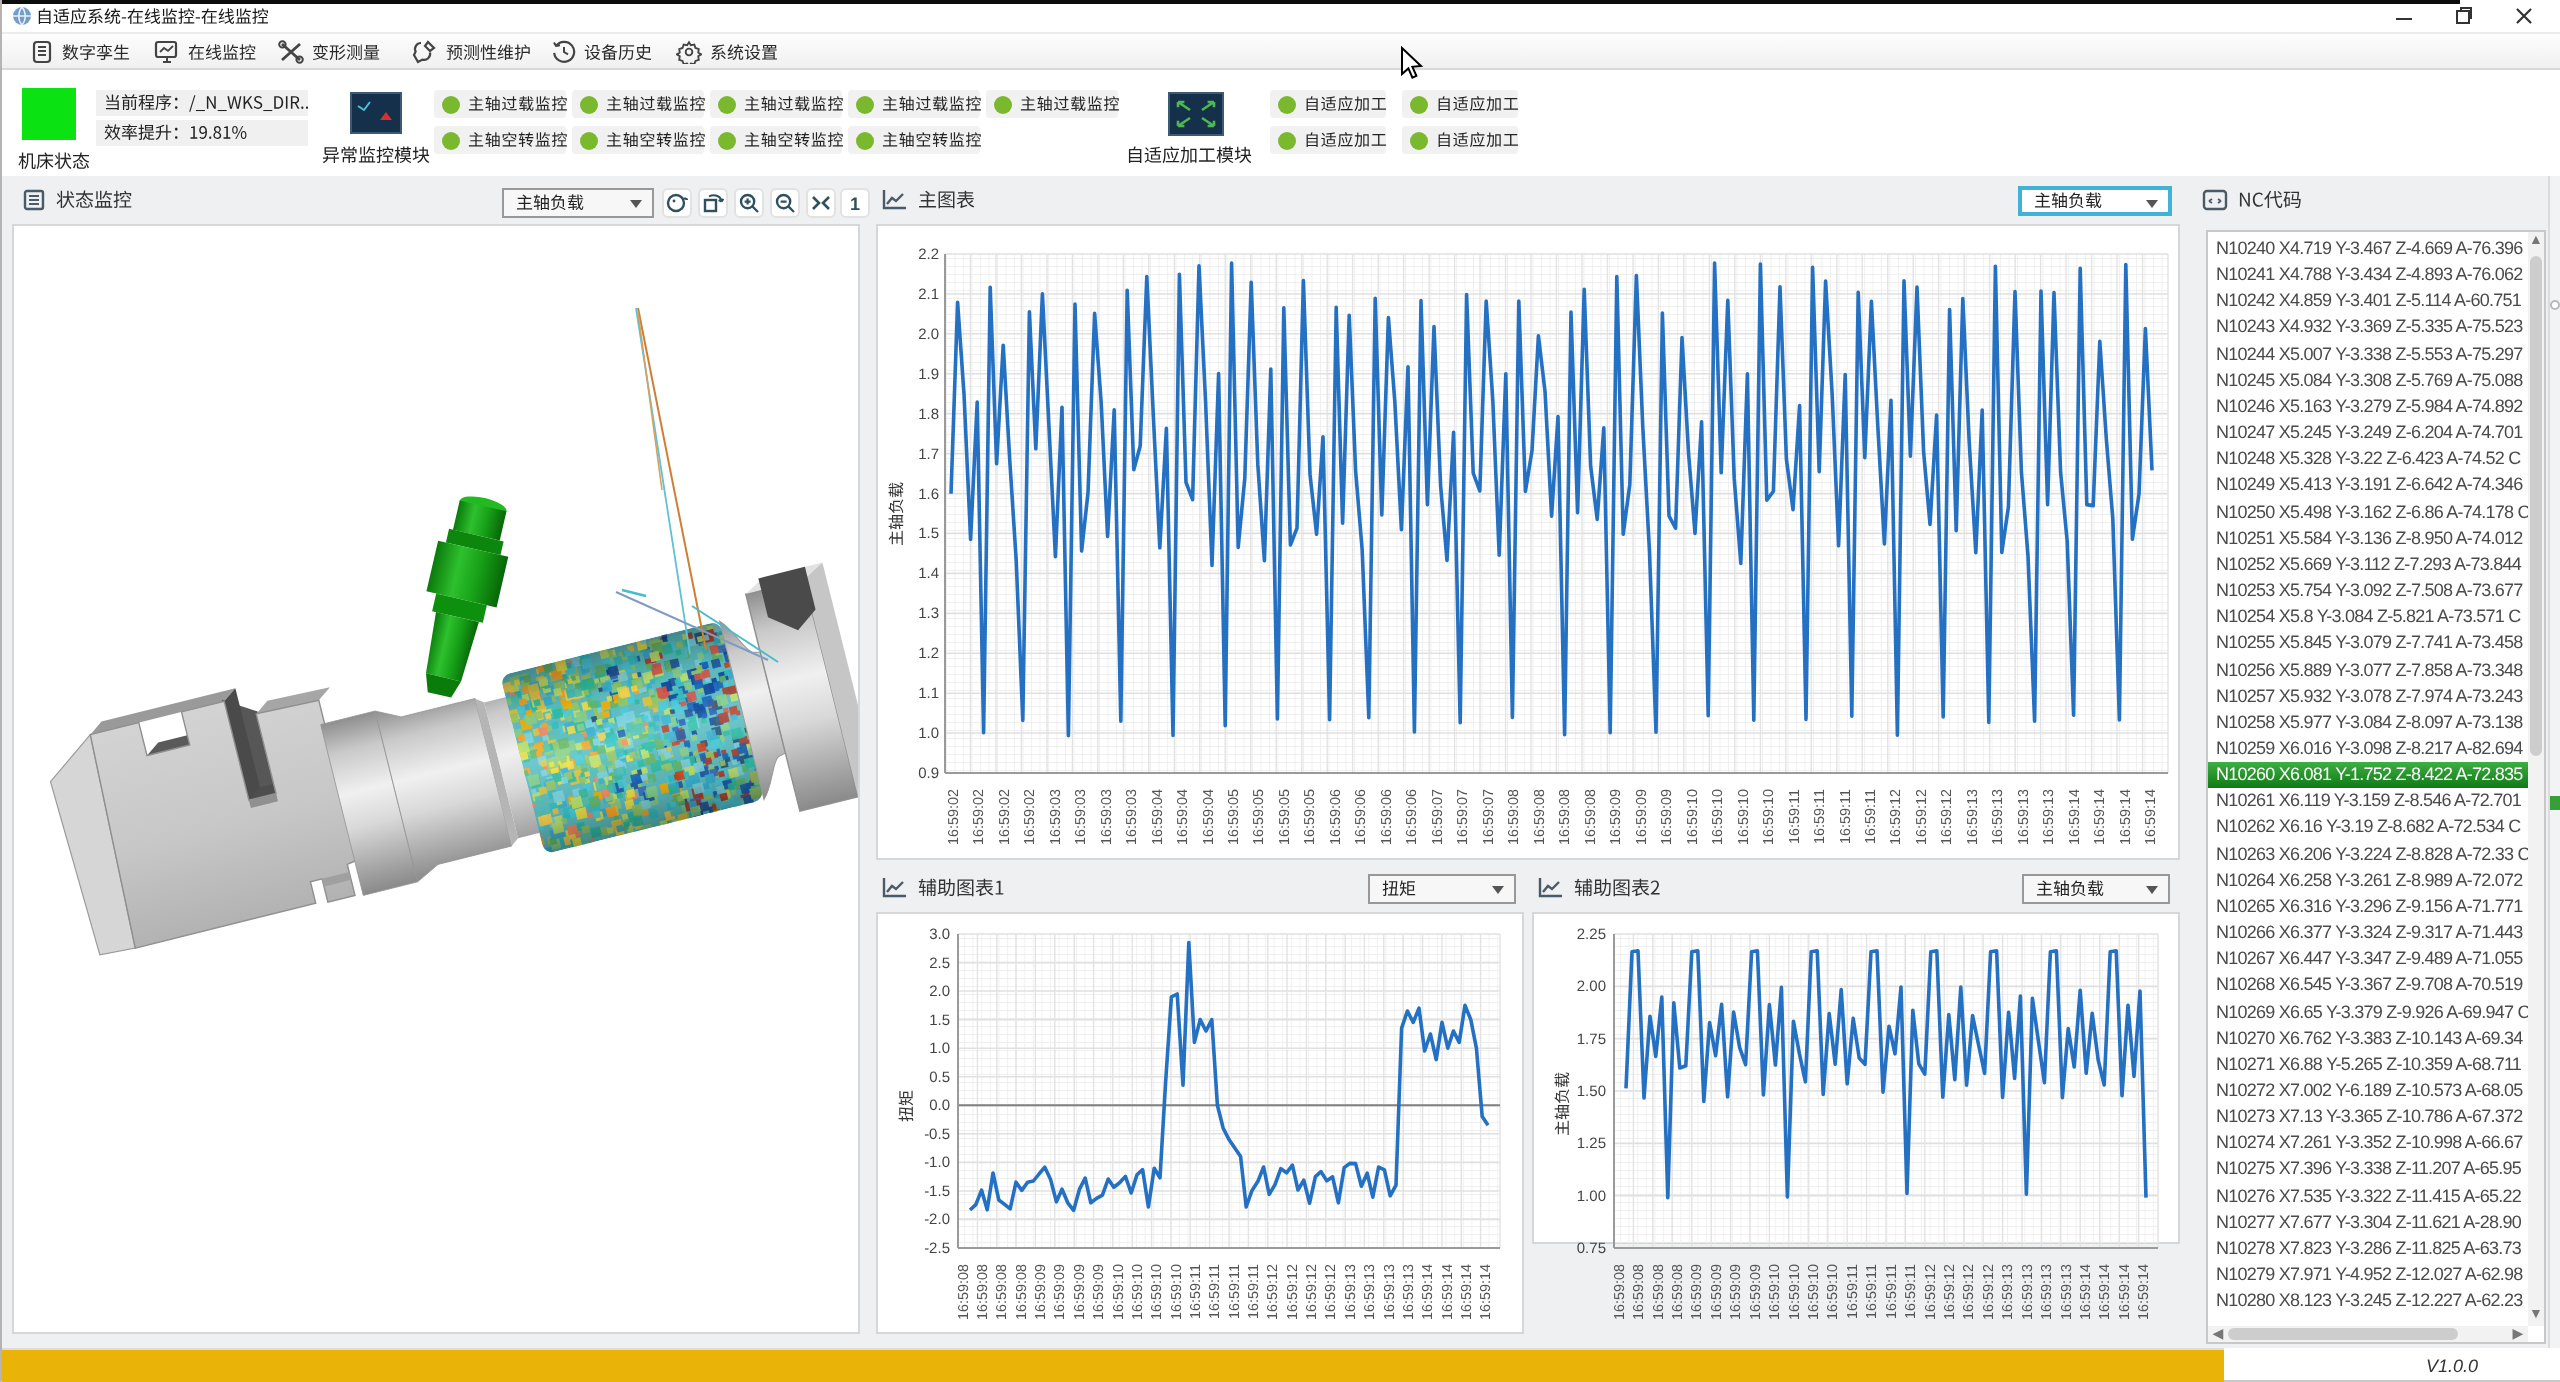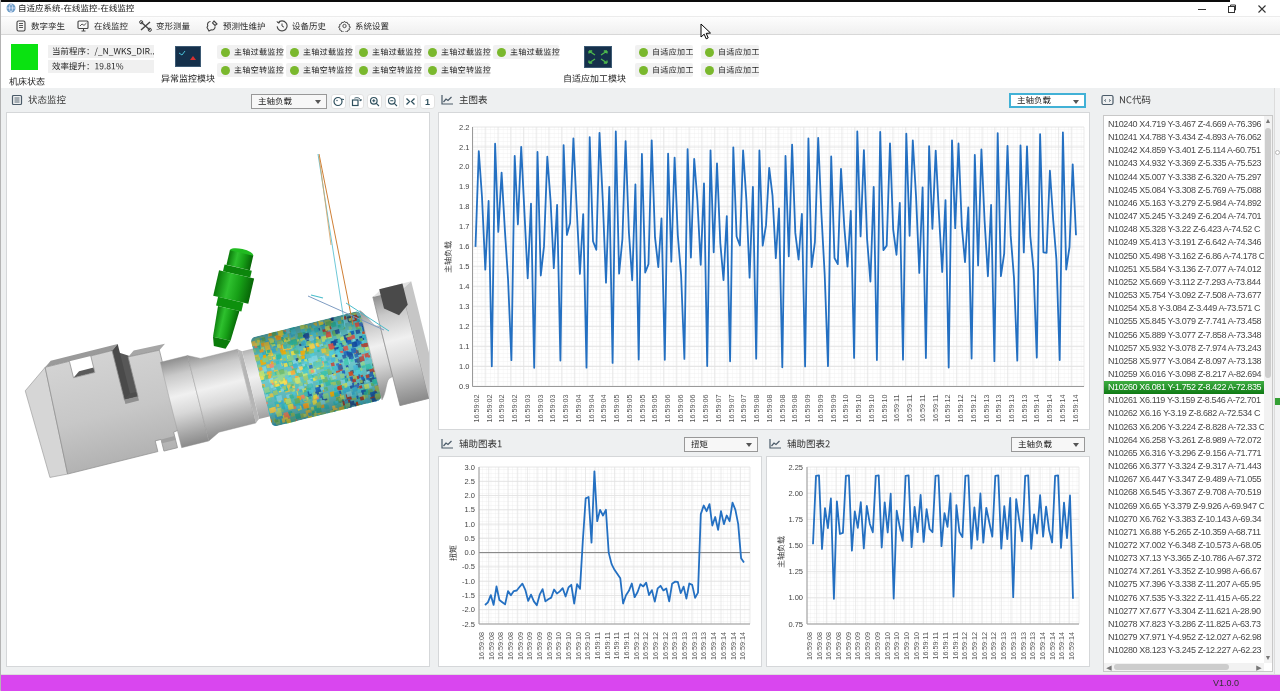--- a/index.html
+++ b/index.html
@@ -25,21 +25,21 @@
 .dd .ar{position:absolute;right:5px;top:5px;width:0;height:0;border-left:3.2px solid transparent;border-right:3.2px solid transparent;border-top:4px solid #555;}
 .ddf{border:2px solid #41b1d6;background:#fff;}
 .tbn{position:absolute;top:0;width:15px;height:15px;background:#fff;border:1px solid #e2e2e2;border-radius:3px;display:flex;align-items:center;justify-content:center;}
 #ncpanel{left:1102px;top:115px;width:170px;height:557px;background:#fff;border:1px solid #c8c8c8;overflow:hidden;}
 #nclines{position:absolute;left:0;top:2px;width:160px;}
 #nclines div{height:13.17px;line-height:13.17px;font-size:9px;color:#4a4a4a;padding-left:4px;white-space:nowrap;overflow:hidden;letter-spacing:-0.38px;}
 #nclines div.sel{background:linear-gradient(#3fae43,#0f7a14);color:#fff;}
 .sb{position:absolute;background:#f2f2f2;}
 .sbthumb{position:absolute;background:#cdcdcd;border-radius:4px;}
 .sbarrow{position:absolute;font-size:7px;color:#777;line-height:8px;width:8px;text-align:center;}
-#botbar{left:0;top:674px;width:1280px;height:17px;background:#d946ef;border-top:1px solid #dcdcdc;}
+#botbar{left:0;top:674px;width:1111px;height:17px;background:#eab308;border-top:1px solid #dcdcdc;font-style:italic;}
 #ver{left:1212px;top:3px;font-size:9px;color:#333;}
 .wbtn{position:absolute;top:0;width:30px;height:16px;color:#333;text-align:center;}
 </style></head>
 <body>
 <svg width="0" height="0" style="position:absolute">
     <defs>
       <path id="g4e3b" d="M374 795C435 750 505 686 545 640H103V567H459V347H149V274H459V27H56V-46H948V27H540V274H856V347H540V567H897V640H572L620 675C580 722 499 790 435 836Z"></path>
       <path id="g8f74" d="M531 277H663V44H531ZM531 344V559H663V344ZM860 277V44H732V277ZM860 344H732V559H860ZM660 839V627H463V-80H531V-24H860V-74H930V627H735V839ZM84 332C93 340 123 346 158 346H255V203L44 167L60 94L255 132V-75H322V146L427 167L423 233L322 215V346H418V414H322V569H255V414H151C180 484 209 567 233 654H417V724H251C259 758 267 792 273 825L200 840C195 802 187 762 179 724H52V654H162C141 572 119 504 109 479C92 435 78 403 61 398C69 380 81 346 84 332Z"></path>
       <path id="g8fc7" d="M79 774C135 722 199 649 227 602L290 646C259 693 193 763 137 813ZM381 477C432 415 493 327 521 275L584 313C555 365 492 449 441 510ZM262 465H50V395H188V133C143 117 91 72 37 14L89 -57C140 12 189 71 222 71C245 71 277 37 319 11C389 -33 473 -43 597 -43C693 -43 870 -38 941 -34C942 -11 955 27 964 47C867 37 716 28 599 28C487 28 402 36 336 76C302 96 281 116 262 128ZM720 837V660H332V589H720V192C720 174 713 169 693 168C673 167 603 167 530 170C541 148 553 115 557 93C651 93 712 94 747 107C783 119 796 141 796 192V589H935V660H796V837Z"></path>
       <path id="g8f7d" d="M736 784C782 745 835 690 858 653L915 693C890 730 836 783 790 819ZM839 501C813 406 776 314 729 231C710 319 697 428 689 553H951V614H686C683 685 682 760 683 839H609C609 762 611 686 614 614H368V700H545V760H368V841H296V760H105V700H296V614H54V553H617C627 394 646 253 676 145C627 75 571 15 507 -31C525 -44 547 -66 560 -82C613 -41 661 9 704 64C741 -22 791 -72 856 -72C926 -72 951 -26 963 124C945 131 919 146 904 163C898 46 888 1 863 1C820 1 783 50 755 136C820 239 870 357 906 481ZM65 92 73 22 333 49V-76H403V56L585 75V137L403 120V214H562V279H403V360H333V279H194C216 312 237 350 258 391H583V453H288C300 479 311 505 321 531L247 551C237 518 224 484 211 453H69V391H183C166 357 152 331 144 319C128 292 113 272 98 269C107 250 117 215 121 200C130 208 160 214 202 214H333V114Z"></path>
@@ -1892,21 +1892,21 @@
           <text x="238.4" y="175.0" font-size="7.2" fill="#555" text-anchor="end" transform="rotate(-90 238.4 175.0)">16:59:13</text>
           <text x="248.1" y="175.0" font-size="7.2" fill="#555" text-anchor="end" transform="rotate(-90 248.1 175.0)">16:59:13</text>
           <text x="257.8" y="175.0" font-size="7.2" fill="#555" text-anchor="end" transform="rotate(-90 257.8 175.0)">16:59:13</text>
           <text x="267.4" y="175.0" font-size="7.2" fill="#555" text-anchor="end" transform="rotate(-90 267.4 175.0)">16:59:13</text>
           <text x="277.1" y="175.0" font-size="7.2" fill="#555" text-anchor="end" transform="rotate(-90 277.1 175.0)">16:59:14</text>
           <text x="286.8" y="175.0" font-size="7.2" fill="#555" text-anchor="end" transform="rotate(-90 286.8 175.0)">16:59:14</text>
           <text x="296.5" y="175.0" font-size="7.2" fill="#555" text-anchor="end" transform="rotate(-90 296.5 175.0)">16:59:14</text>
           <text x="306.2" y="175.0" font-size="7.2" fill="#555" text-anchor="end" transform="rotate(-90 306.2 175.0)">16:59:14</text>
           <polyline fill="none" stroke="#2470c2" stroke-width="1.8" stroke-linejoin="round" points="46.0,148.0 48.9,145.3 51.8,138.1 54.6,147.9 57.5,129.5 60.4,143.0 63.3,145.2 66.1,147.4 69.0,134.1 71.9,138.2 74.8,134.1 77.7,133.5 80.5,130.0 83.4,126.6 86.3,132.8 89.2,143.9 92.0,137.6 94.9,144.4 97.8,148.2 100.7,137.7 103.6,132.1 106.4,144.4 109.3,142.2 112.2,140.6 115.1,132.5 117.9,136.6 120.8,134.4 123.7,131.2 126.6,139.5 129.5,130.4 132.3,127.8 135.2,146.5 138.1,127.1 141.0,131.9 143.8,84.2 146.7,41.4 149.6,40.0 152.5,85.6 155.4,14.3 158.2,64.2 161.1,52.8 164.0,58.5 166.9,52.8 169.7,95.6 172.6,107.1 175.5,112.8 178.4,117.0 181.3,121.3 184.1,146.5 187.0,138.2 189.9,133.8 192.8,126.5 195.6,140.2 198.5,135.3 201.4,127.3 204.3,129.4 207.2,125.6 210.0,138.0 212.9,133.1 215.8,144.6 218.7,131.3 221.5,128.8 224.4,133.4 227.3,131.4 230.2,144.4 233.1,126.8 235.9,124.7 238.8,124.8 241.7,136.1 244.6,129.6 247.4,141.6 250.3,126.5 253.2,127.9 256.1,140.9 259.0,135.6 261.8,57.1 264.7,48.5 267.6,54.2 270.5,47.1 273.3,68.5 276.2,60.0 279.1,72.8 282.0,54.2 284.9,67.1 287.7,58.5 290.6,64.2 293.5,45.7 296.4,52.8 299.2,67.1 302.1,101.3 305.0,105.6"></polyline>
         </svg></div>
-  <div class="panel" style="left:765px;top:368px;width:324px;height:211px"><svg width="322" height="209" font-family="Liberation Sans, sans-serif">
+  <div class="panel" style="left:765px;top:368px;width:324px;height:166px"><svg width="322" height="209" font-family="Liberation Sans, sans-serif">
           <rect x="40.0" y="10.0" width="272.0" height="157.0" fill="url(#gmesh2)"></rect>
           <defs>
             <pattern id="gmesh2" width="4.3" height="4" patternUnits="userSpaceOnUse">
               <path d="M4.3 0H0V4" fill="none" stroke="#ececec" stroke-width="0.7"></path>
             </pattern>
           </defs>
           <line x1="40.0" y1="10.0" x2="312.0" y2="10.0" stroke="#e0e0e0" stroke-width="0.8"></line>
           <text x="36.0" y="12.5" font-size="7.5" fill="#444" text-anchor="end">2.25</text>
           <line x1="40.0" y1="36.2" x2="312.0" y2="36.2" stroke="#e0e0e0" stroke-width="0.8"></line>
           <text x="36.0" y="38.7" font-size="7.5" fill="#444" text-anchor="end">2.00</text>
@@ -1987,49 +1987,49 @@
           <text x="307.1" y="175.0" font-size="7.2" fill="#555" text-anchor="end" transform="rotate(-90 307.1 175.0)">16:59:14</text>
           <polyline fill="none" stroke="#2470c2" stroke-width="1.8" stroke-linejoin="round" points="46.0,87.2 49.0,18.9 52.0,18.4 55.0,92.0 58.0,51.1 60.9,71.2 63.9,41.5 66.9,141.8 69.9,44.4 72.9,77.0 75.9,75.9 78.9,18.9 81.9,18.4 84.9,93.7 87.8,54.3 90.8,70.9 93.8,45.2 96.8,91.4 99.8,49.0 102.8,66.7 105.8,75.3 108.8,18.9 111.7,18.4 114.7,90.5 117.7,45.3 120.7,75.5 123.7,36.7 126.7,141.5 129.7,53.6 132.7,69.8 135.7,83.9 138.6,18.9 141.6,18.4 144.6,90.2 147.6,49.8 150.6,75.1 153.6,37.8 156.6,84.9 159.6,52.2 162.6,72.0 165.5,75.2 168.5,18.9 171.5,18.4 174.5,89.1 177.5,56.1 180.5,69.9 183.5,36.5 186.5,139.7 189.4,48.1 192.4,74.9 195.4,80.1 198.4,18.9 201.4,18.4 204.4,91.6 207.4,50.3 210.4,82.8 213.4,36.5 216.3,85.6 219.3,50.8 222.3,65.5 225.3,79.7 228.3,18.9 231.3,18.4 234.3,91.7 237.3,49.1 240.3,82.2 243.2,41.0 246.2,140.1 249.2,42.1 252.2,63.5 255.2,84.3 258.2,18.9 261.2,18.4 264.2,91.8 267.1,57.3 270.1,76.5 273.1,38.1 276.1,79.6 279.1,49.6 282.1,73.1 285.1,85.5 288.1,18.9 291.1,18.4 294.0,90.9 297.0,45.6 300.0,81.2 303.0,38.5 306.0,141.8"></polyline>
         </svg></div>
 </div>
 <div class="abs" id="ncpanel">
   <div id="nclines">
         <div>N10240 X4.719 Y-3.467 Z-4.669 A-76.396</div>
         <div>N10241 X4.788 Y-3.434 Z-4.893 A-76.062</div>
         <div>N10242 X4.859 Y-3.401 Z-5.114 A-60.751</div>
         <div>N10243 X4.932 Y-3.369 Z-5.335 A-75.523</div>
-        <div>N10244 X5.007 Y-3.338 Z-6.320 A-75.297</div>
+        <div>N10244 X5.007 Y-3.338 Z-5.553 A-75.297</div>
         <div>N10245 X5.084 Y-3.308 Z-5.769 A-75.088</div>
         <div>N10246 X5.163 Y-3.279 Z-5.984 A-74.892</div>
         <div>N10247 X5.245 Y-3.249 Z-6.204 A-74.701</div>
         <div>N10248 X5.328 Y-3.22 Z-6.423 A-74.52 C</div>
         <div>N10249 X5.413 Y-3.191 Z-6.642 A-74.346</div>
         <div>N10250 X5.498 Y-3.162 Z-6.86 A-74.178 C</div>
-        <div>N10251 X5.584 Y-3.136 Z-7.077 A-74.012</div>
+        <div>N10251 X5.584 Y-3.136 Z-8.950 A-74.012</div>
         <div>N10252 X5.669 Y-3.112 Z-7.293 A-73.844</div>
         <div>N10253 X5.754 Y-3.092 Z-7.508 A-73.677</div>
-        <div>N10254 X5.8 Y-3.084 Z-3.449 A-73.571 C</div>
+        <div>N10254 X5.8 Y-3.084 Z-5.821 A-73.571 C</div>
         <div>N10255 X5.845 Y-3.079 Z-7.741 A-73.458</div>
         <div>N10256 X5.889 Y-3.077 Z-7.858 A-73.348</div>
         <div>N10257 X5.932 Y-3.078 Z-7.974 A-73.243</div>
         <div>N10258 X5.977 Y-3.084 Z-8.097 A-73.138</div>
         <div>N10259 X6.016 Y-3.098 Z-8.217 A-82.694</div>
         <div class="sel">N10260 X6.081 Y-1.752 Z-8.422 A-72.835</div>
         <div>N10261 X6.119 Y-3.159 Z-8.546 A-72.701</div>
         <div>N10262 X6.16 Y-3.19 Z-8.682 A-72.534 C</div>
         <div>N10263 X6.206 Y-3.224 Z-8.828 A-72.33 C</div>
         <div>N10264 X6.258 Y-3.261 Z-8.989 A-72.072</div>
         <div>N10265 X6.316 Y-3.296 Z-9.156 A-71.771</div>
         <div>N10266 X6.377 Y-3.324 Z-9.317 A-71.443</div>
         <div>N10267 X6.447 Y-3.347 Z-9.489 A-71.055</div>
         <div>N10268 X6.545 Y-3.367 Z-9.708 A-70.519</div>
         <div>N10269 X6.65 Y-3.379 Z-9.926 A-69.947 C</div>
         <div>N10270 X6.762 Y-3.383 Z-10.143 A-69.34</div>
         <div>N10271 X6.88 Y-5.265 Z-10.359 A-68.711</div>
-        <div>N10272 X7.002 Y-6.348 Z-10.573 A-68.05</div>
+        <div>N10272 X7.002 Y-6.189 Z-10.573 A-68.05</div>
         <div>N10273 X7.13 Y-3.365 Z-10.786 A-67.372</div>
         <div>N10274 X7.261 Y-3.352 Z-10.998 A-66.67</div>
         <div>N10275 X7.396 Y-3.338 Z-11.207 A-65.95</div>
         <div>N10276 X7.535 Y-3.322 Z-11.415 A-65.22</div>
         <div>N10277 X7.677 Y-3.304 Z-11.621 A-28.90</div>
         <div>N10278 X7.823 Y-3.286 Z-11.825 A-63.73</div>
         <div>N10279 X7.971 Y-4.952 Z-12.027 A-62.98</div>
         <div>N10280 X8.123 Y-3.245 Z-12.227 A-62.23</div>
       </div>
   <div class="sb" style="left:160px;top:0;width:8px;height:547px"></div>

